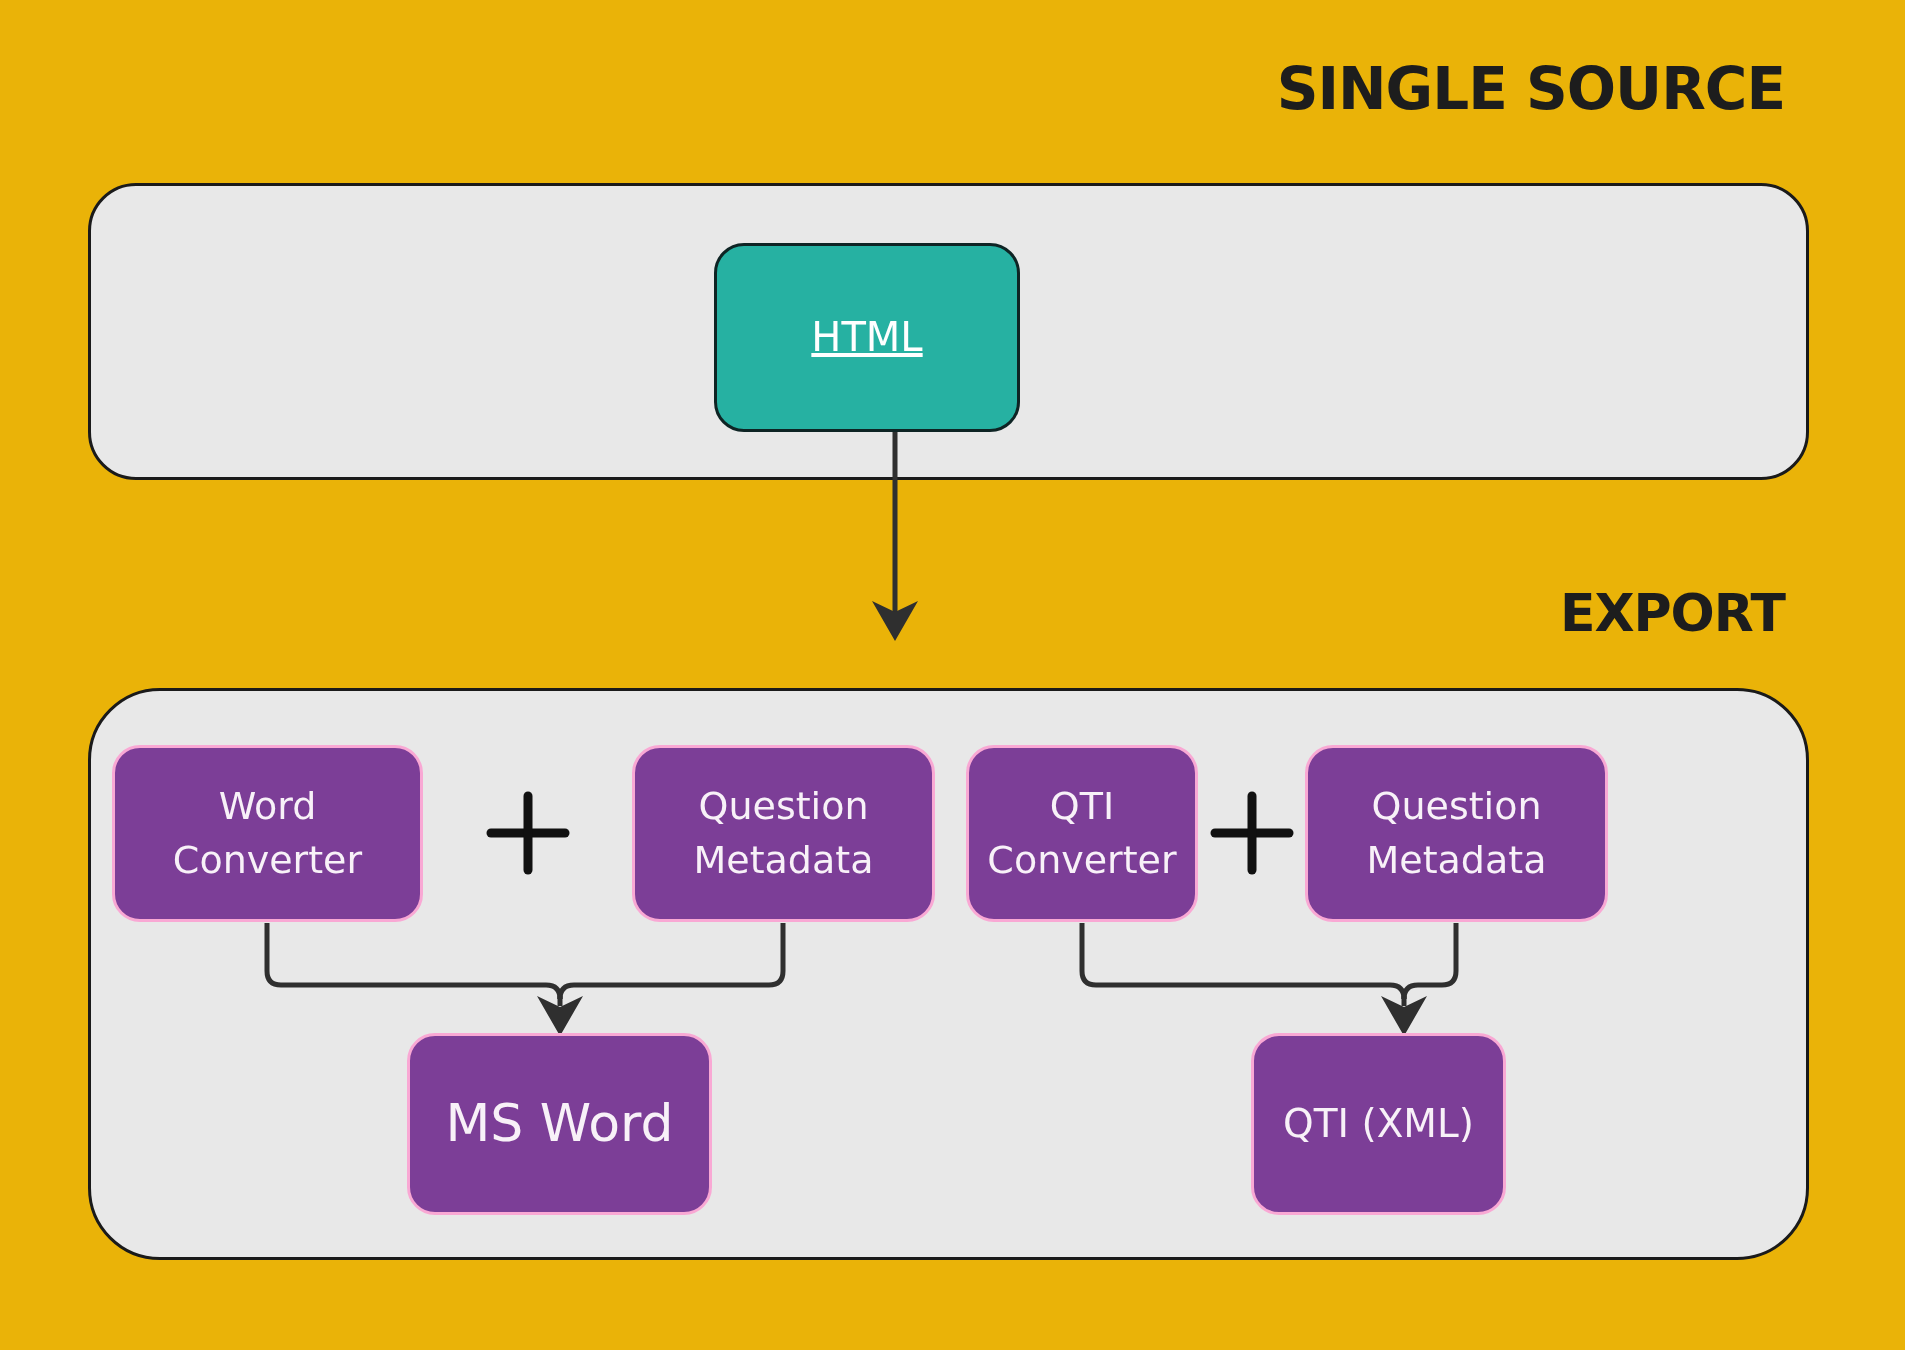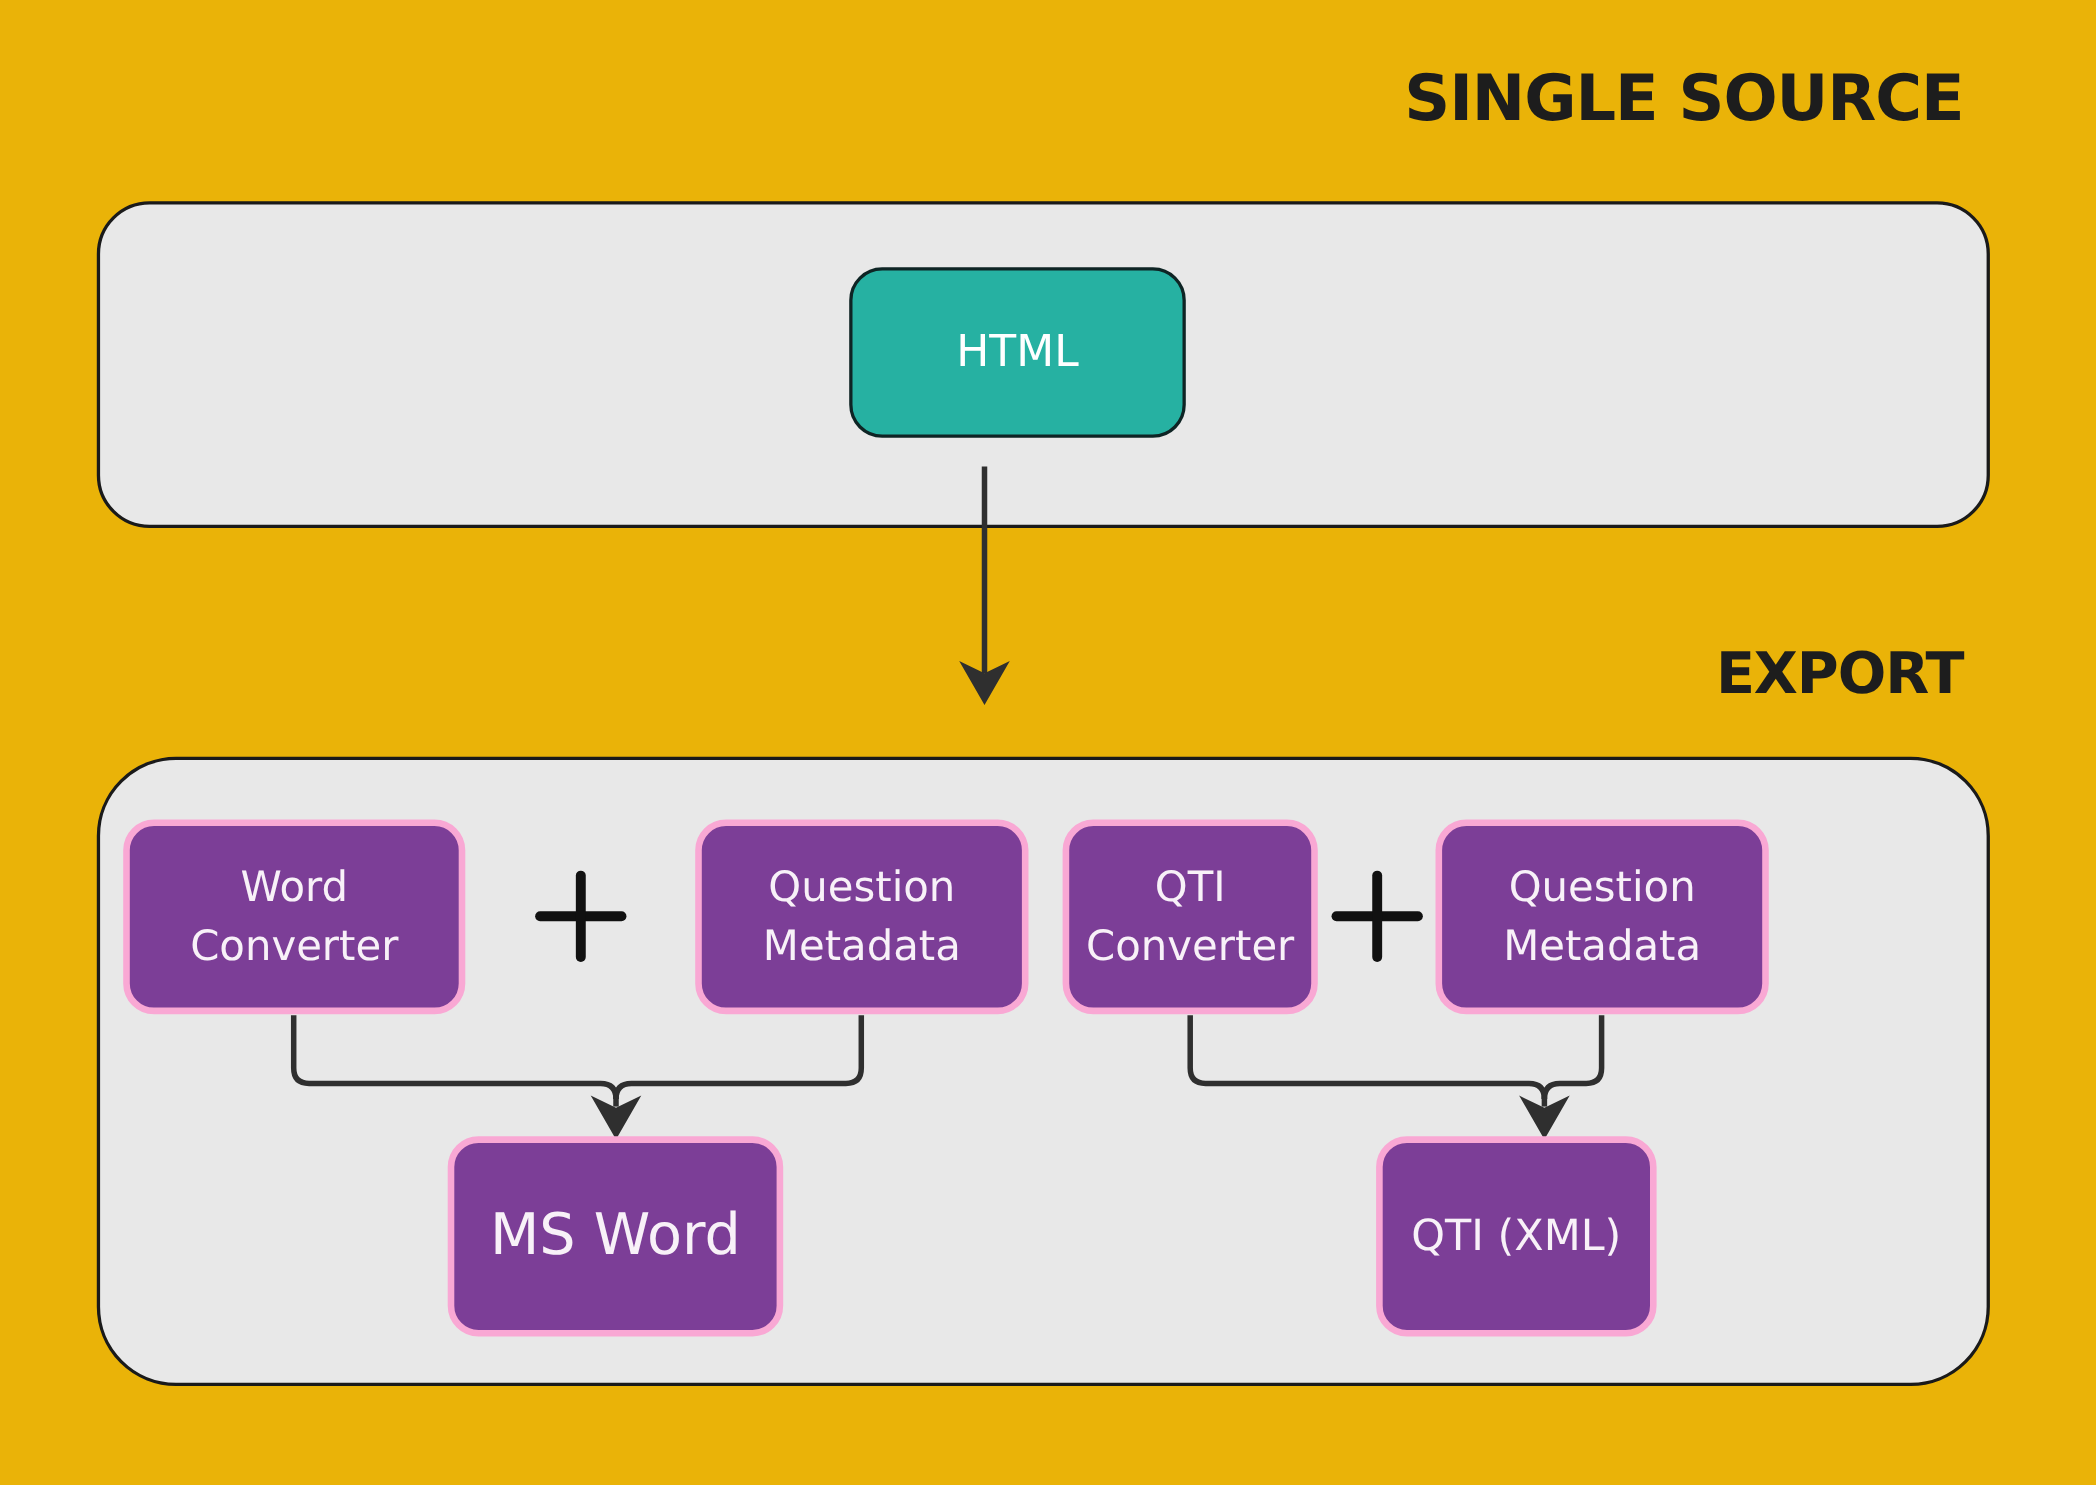--- a/index.html
+++ b/index.html
@@ -43,26 +43,26 @@
   }
   .node-teal {
     background: #26b1a2;
     border: 3px solid #0e2424;
     border-radius: 30px;
     color: #ffffff;
     font-size: 40px;
   }
   .node-purple {
     background: #7c3e97;
-    border: 6px solid #f9a8d4;
+    border: 3px solid #f9a8d4;
     border-radius: 28px;
     color: #f8f1f8;
     font-size: 38px;
   }
-  .n-html { left: 772px; top: 243px; width: 306px; height: 155px; }
+  .n-html { left: 714px; top: 243px; width: 306px; height: 189px; text-decoration: underline; }
   .n-wc   { left: 112px; top: 745px; width: 311px; height: 177px; }
   .n-qm1  { left: 632px; top: 745px; width: 303px; height: 177px; }
   .n-qtic { left: 966px; top: 745px; width: 232px; height: 177px; }
   .n-qm2  { left: 1305px; top: 745px; width: 303px; height: 177px; }
   .n-msw  { left: 407px; top: 1033px; width: 305px; height: 182px; font-size: 52px; }
   .n-qtix { left: 1251px; top: 1033px; width: 255px; height: 182px; font-size: 39px; }
   .overlay {
     position: absolute;
     left: 0; top: 0;
     width: 1905px; height: 1350px;

